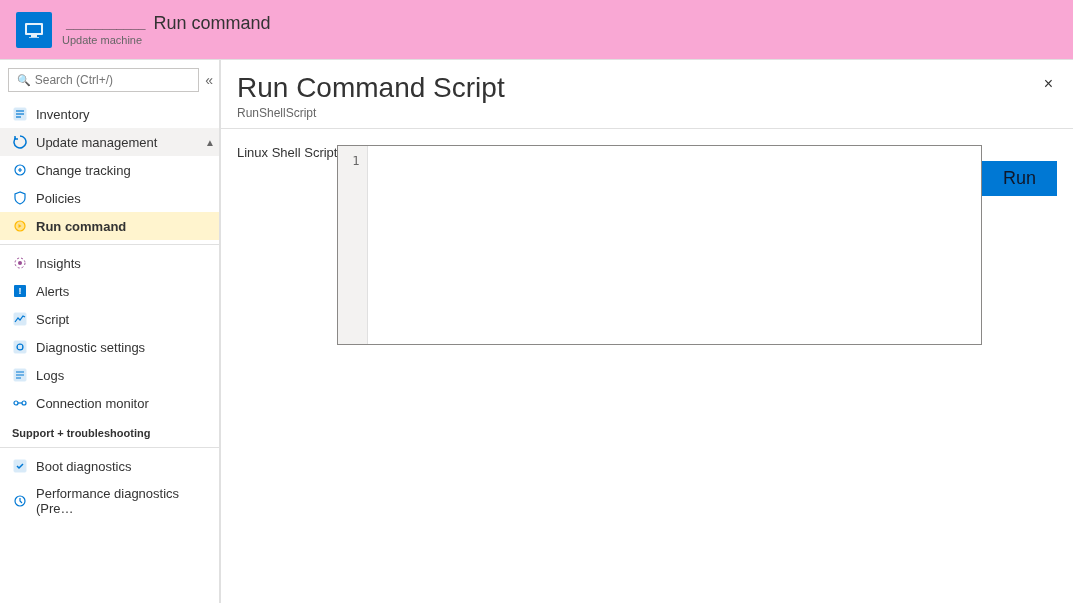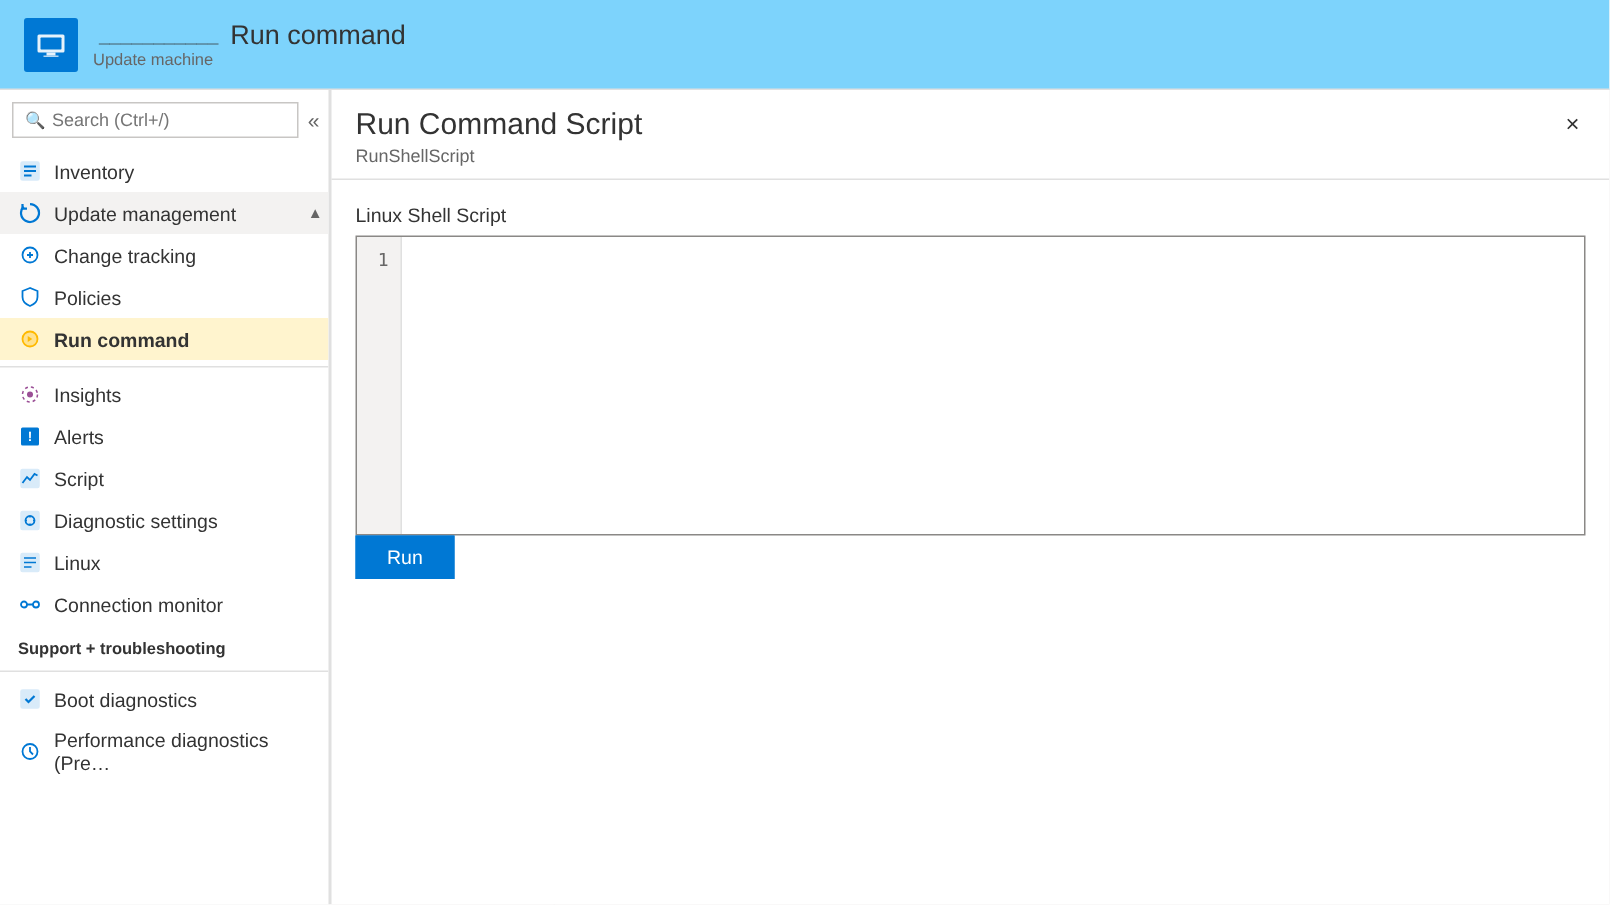--- a/index.html
+++ b/index.html
@@ -1,20 +1,20 @@
 <!DOCTYPE html>
 <html><head>
   <meta charset="utf-8">
   <style>
     * { box-sizing: border-box; margin: 0; padding: 0; }
     body { font-family: 'Segoe UI', Arial, sans-serif; font-size: 13px; background: #f3f2f1; display: flex; flex-direction: column; height: 603px; overflow: hidden; }
 
     
     .header {
-      display: flex; align-items: center; background: #7dd3fc; padding: 8px 16px; height: 60px;
+      display: flex; align-items: center; background: #f9a8d4; padding: 8px 16px; height: 60px;
       border-bottom: 1px solid #e0e0e0; flex-shrink: 0;
     }
     .header-icon {
       width: 36px; height: 36px; background: #0078d4; border-radius: 2px;
       display: flex; align-items: center; justify-content: center; margin-right: 10px; flex-shrink: 0;
     }
     .header-icon svg { fill: white; }
     .header-text { display: flex; flex-direction: column; }
     .vm-name { font-weight: 600; font-size: 13px; color: #333; margin-left: 4px; }
 
@@ -83,44 +83,44 @@
     .script-panel {
       position: absolute; top: 0; right: 0; bottom: 0;
       width: calc(100% - 0px); background: white;
       border-left: 1px solid #e0e0e0; display: flex; flex-direction: column;
       left: 0;
     }
     .script-panel-header {
       display: flex; justify-content: space-between; align-items: flex-start;
       padding: 12px 16px 8px; border-bottom: 1px solid #e0e0e0; flex-shrink: 0;
     }
-    .script-panel-title { font-size: 20px; font-weight: 300; color: #333; }
+    .script-panel-title { font-size: 28px; font-weight: 300; color: #333; }
     .script-panel-subtitle { font-size: 12px; color: #666; margin-top: 2px; }
     .close-btn {
       background: none; border: none; cursor: pointer; font-size: 16px; color: #333;
       padding: 4px; line-height: 1;
     }
 
-    .script-panel-body { flex: 1; padding: 16px; display: flex; flex-direction: column; overflow: hidden; }
+    .script-panel-body { flex: 1; padding: 16px; display: flex; overflow: hidden; }
     .script-label { font-size: 13px; color: #333; margin-bottom: 6px; font-weight: 400; }
 
     .script-editor-wrap { display: flex; flex: 1; border: 1px solid #8a8886; overflow: hidden; max-height: 200px; }
     .line-numbers {
       background: #f3f2f1; padding: 8px 8px; font-size: 12px; color: #666;
       font-family: monospace; min-width: 30px; text-align: right; border-right: 1px solid #e0e0e0;
       user-select: none;
     }
     .script-textarea {
       flex: 1; border: none; outline: none; padding: 8px; font-size: 12px;
       font-family: monospace; resize: none; color: #333; background: white;
     }
 
     .run-btn {
-      padding: 6px 20px; background: #0078d4; color: #ffffff;
-      border: 1px solid #0078d4; cursor: pointer; font-size: 13px; align-self: flex-start;
+      margin-top: 16px; padding: 6px 20px; background: #0078d4; color: #0f172a;
+      border: 1px solid #0078d4; cursor: pointer; font-size: 18px; align-self: flex-start;
     }
 
     
     .icon-blue { color: #0078d4; }
   </style>
 </head>
 <body>
 
 <div class="header">
   <div class="header-icon">
@@ -248,21 +248,21 @@
       <span>Diagnostic settings</span>
     </div>
 
     <div class="nav-item">
       <span class="nav-icon">
         <svg width="14" height="14" viewBox="0 0 14 14">
             <rect x="1" y="1" width="12" height="12" rx="1" fill="#0078d4" opacity="0.15" stroke="#0078d4" stroke-width="1"></rect>
             <path d="M3 4h8M3 7h8M3 10h5" stroke="#0078d4" stroke-width="1"></path>
           </svg>
       </span>
-      <span>Linux</span>
+      <span>Logs</span>
     </div>
 
     <div class="nav-item">
       <span class="nav-icon">
         <svg width="14" height="14" viewBox="0 0 14 14">
             <circle cx="3" cy="7" r="2" fill="none" stroke="#0078d4" stroke-width="1.2"></circle>
             <circle cx="11" cy="7" r="2" fill="none" stroke="#0078d4" stroke-width="1.2"></circle>
             <path d="M5 7h4" stroke="#0078d4" stroke-width="1.2"></path>
           </svg>
       </span>

